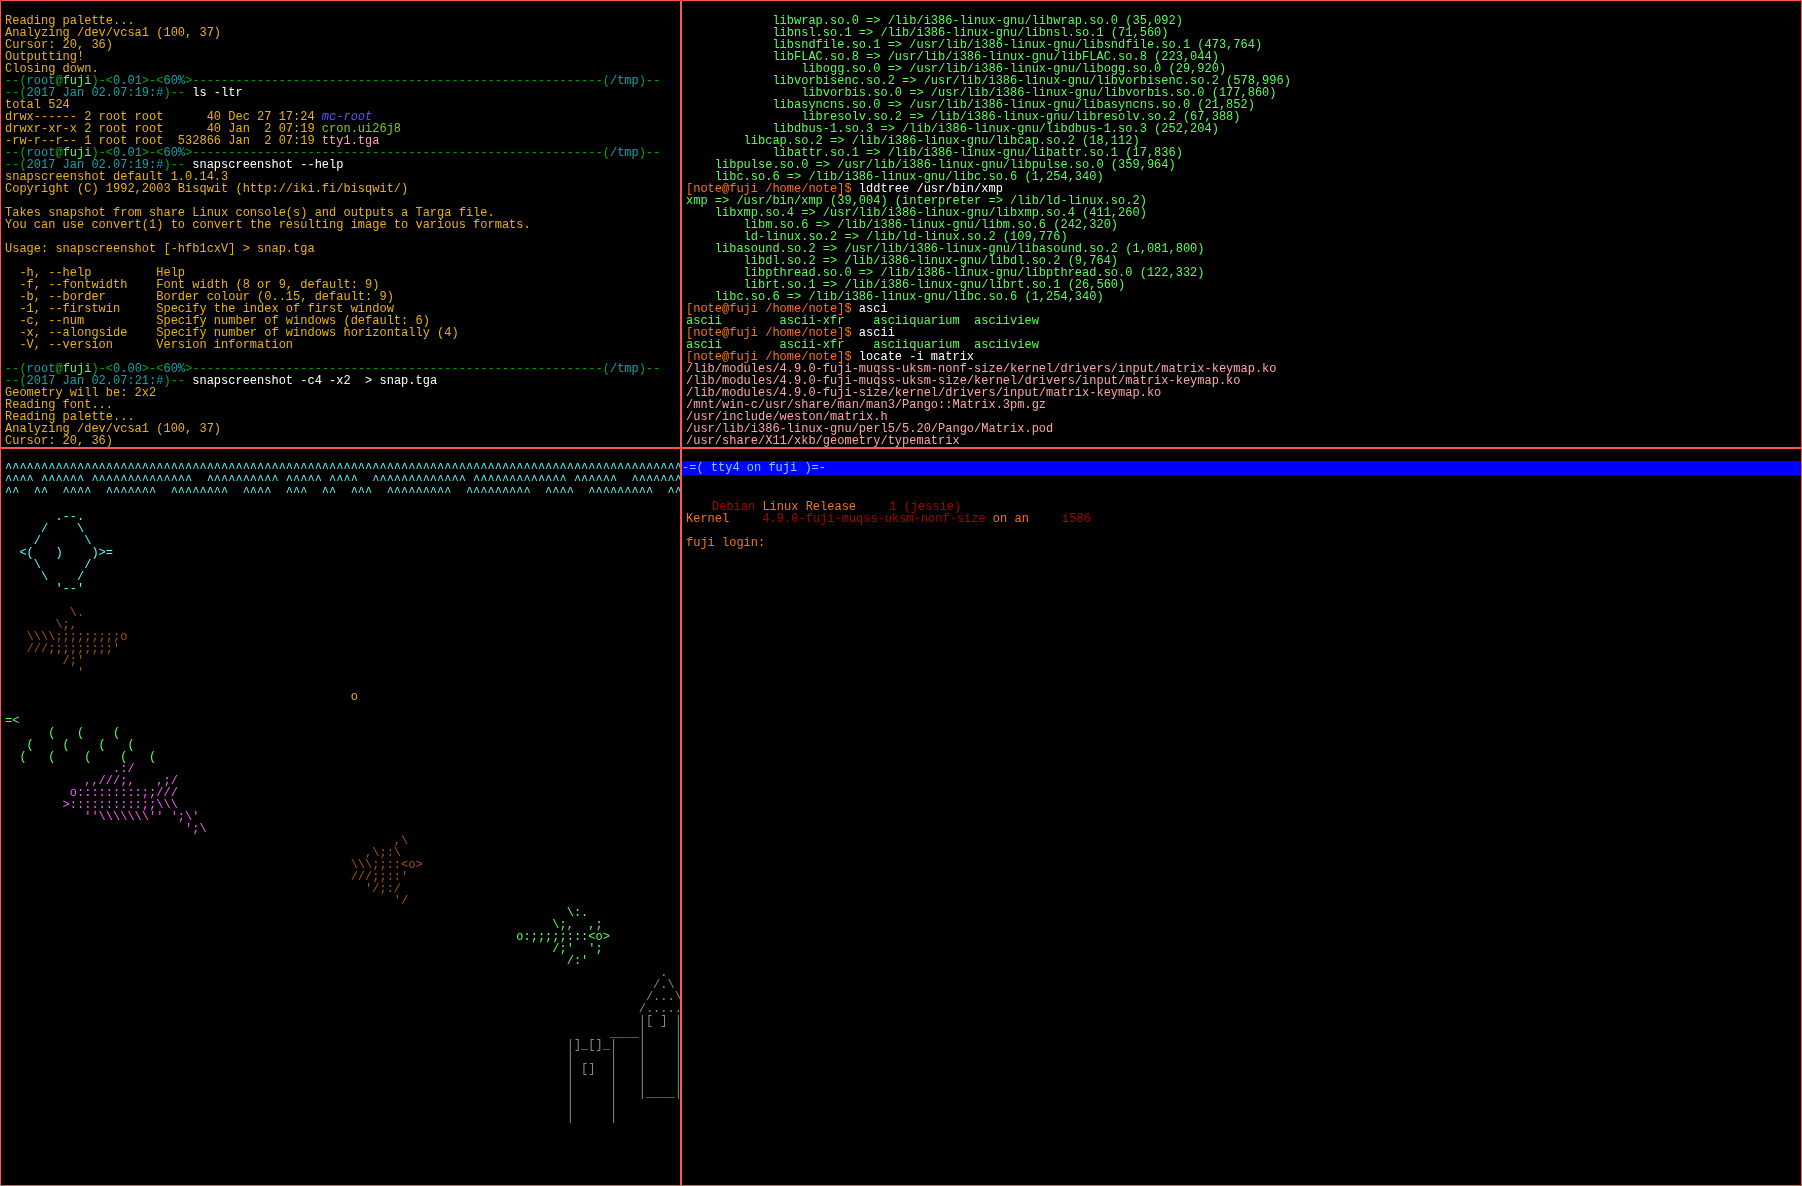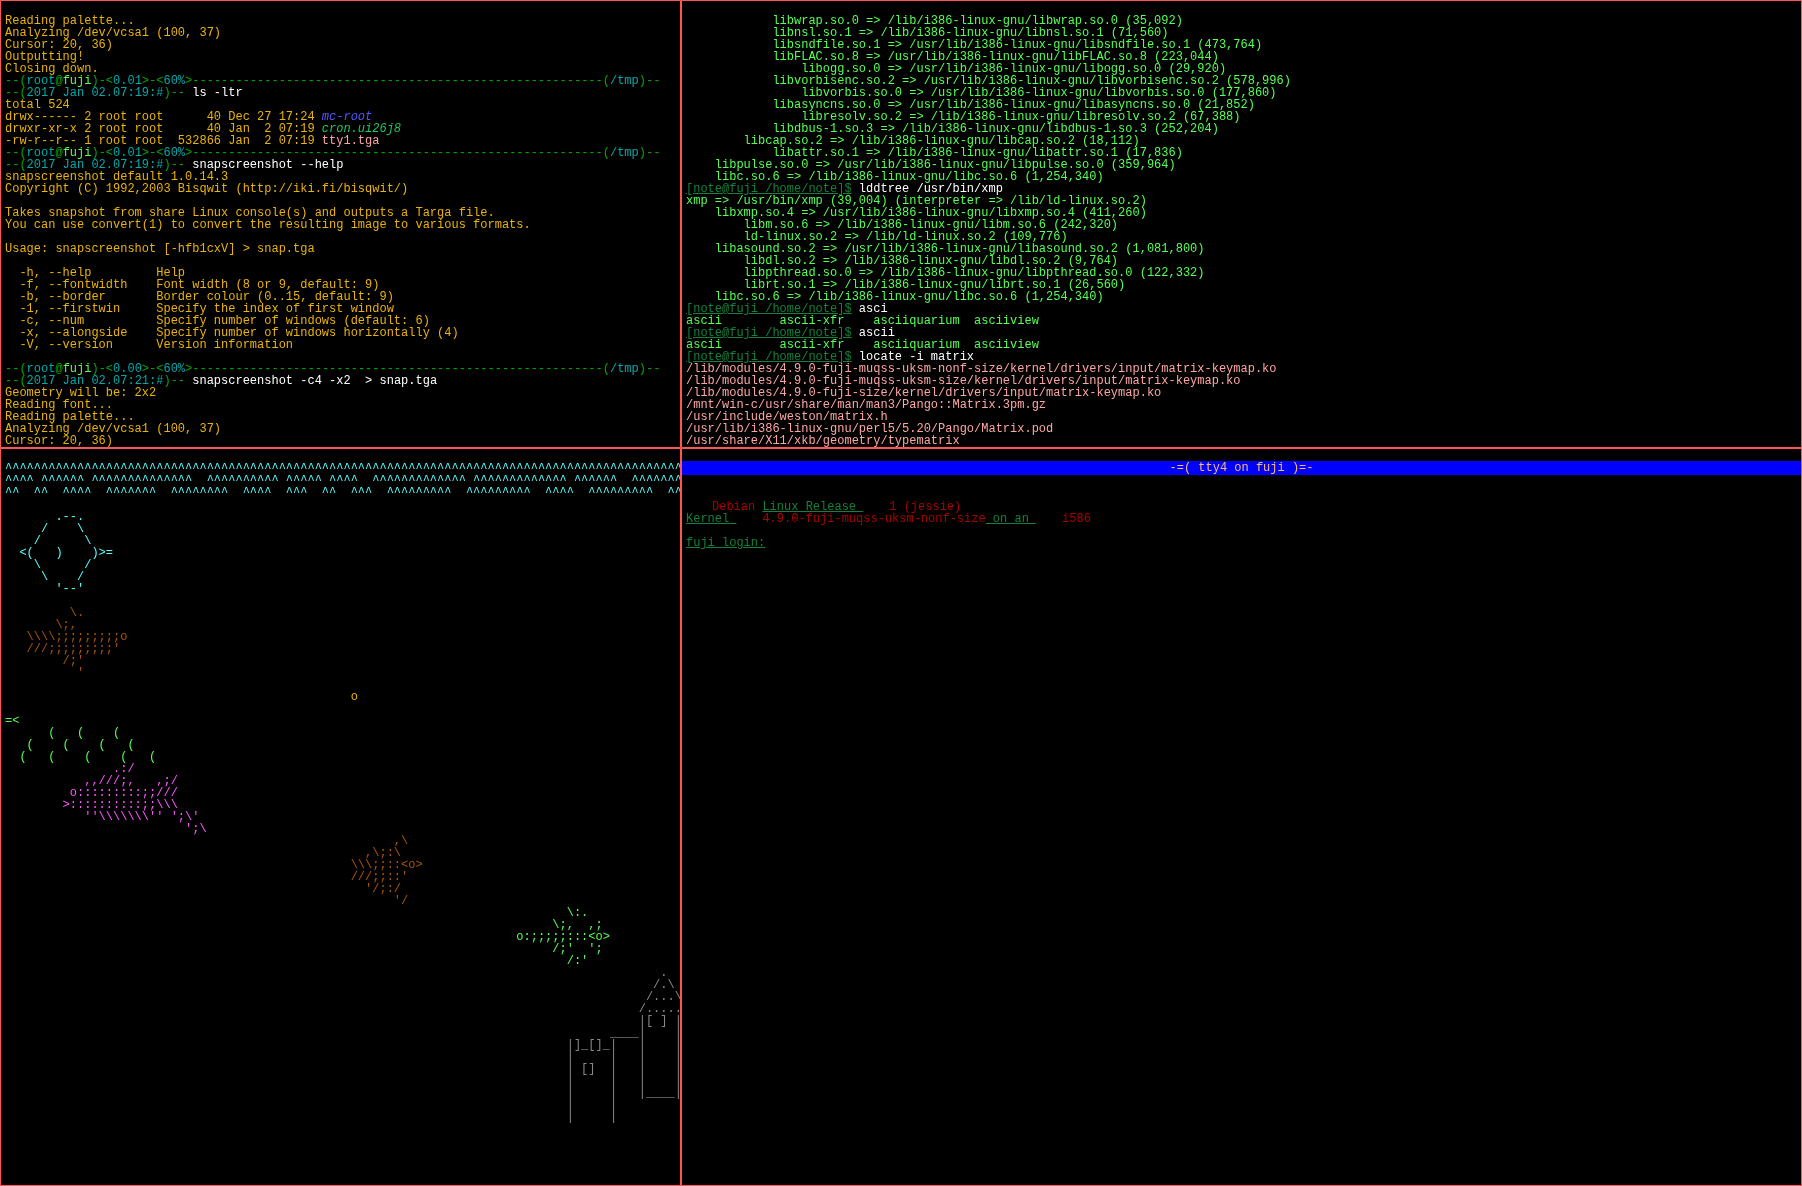--- a/index.html
+++ b/index.html
@@ -24,29 +24,29 @@
     border: 1px solid #ff5555;
     overflow: hidden;
     padding: 2px 4px;
     white-space: pre;
   }
   .c-gray   { color: #eab308; }
   .c-white  { color: #ffffff; }
   .c-green  { color: #00aa00; }
   .c-lgreen { color: #55ff55; }
   .c-cyan   { color: #00aaaa; }
-  .c-lcyan  { color: #15803d; text-decoration: underline; }
+  .c-lcyan  { color: #f97316; }
   .c-dyellow{ color: #fca5a5; margin-top: 48px; }
   .c-blue   { color: #5555ff; font-style: italic; }
-  .c-mag    { color: #22c55e; font-style: italic; }
+  .c-mag    { color: #84cc16; }
   .c-dred   { color: #aa0000; margin-left: 26px; }
   .tty4-bar {
     background: #0000ff;
-    color: #fdba74;
-    text-align: center;
+    color: #7dd3fc;
+    text-align: left;
     display: block;
     margin: -2px -4px 2px -4px;
     padding: 1px 0;
   }
   .prompt-seg { display: inline; }
   .ascii-art {
     font-size: 12px;
     line-height: 1.0;
     white-space: pre;
     color: #556;

